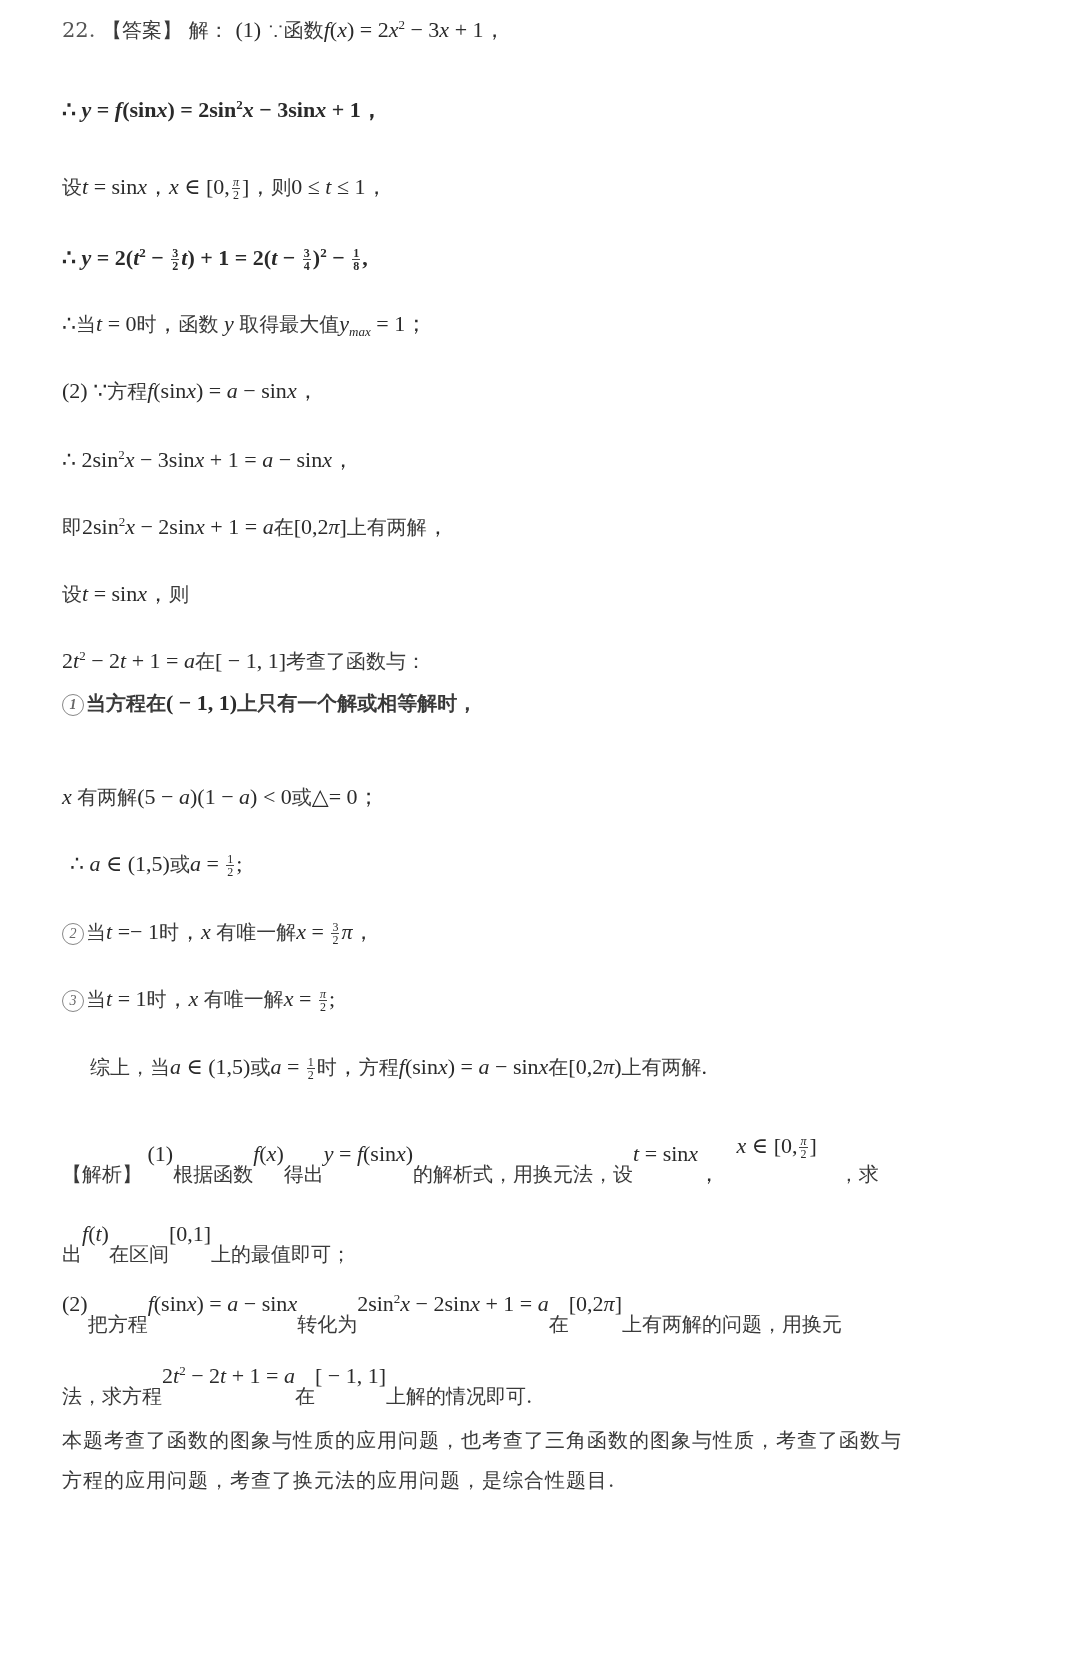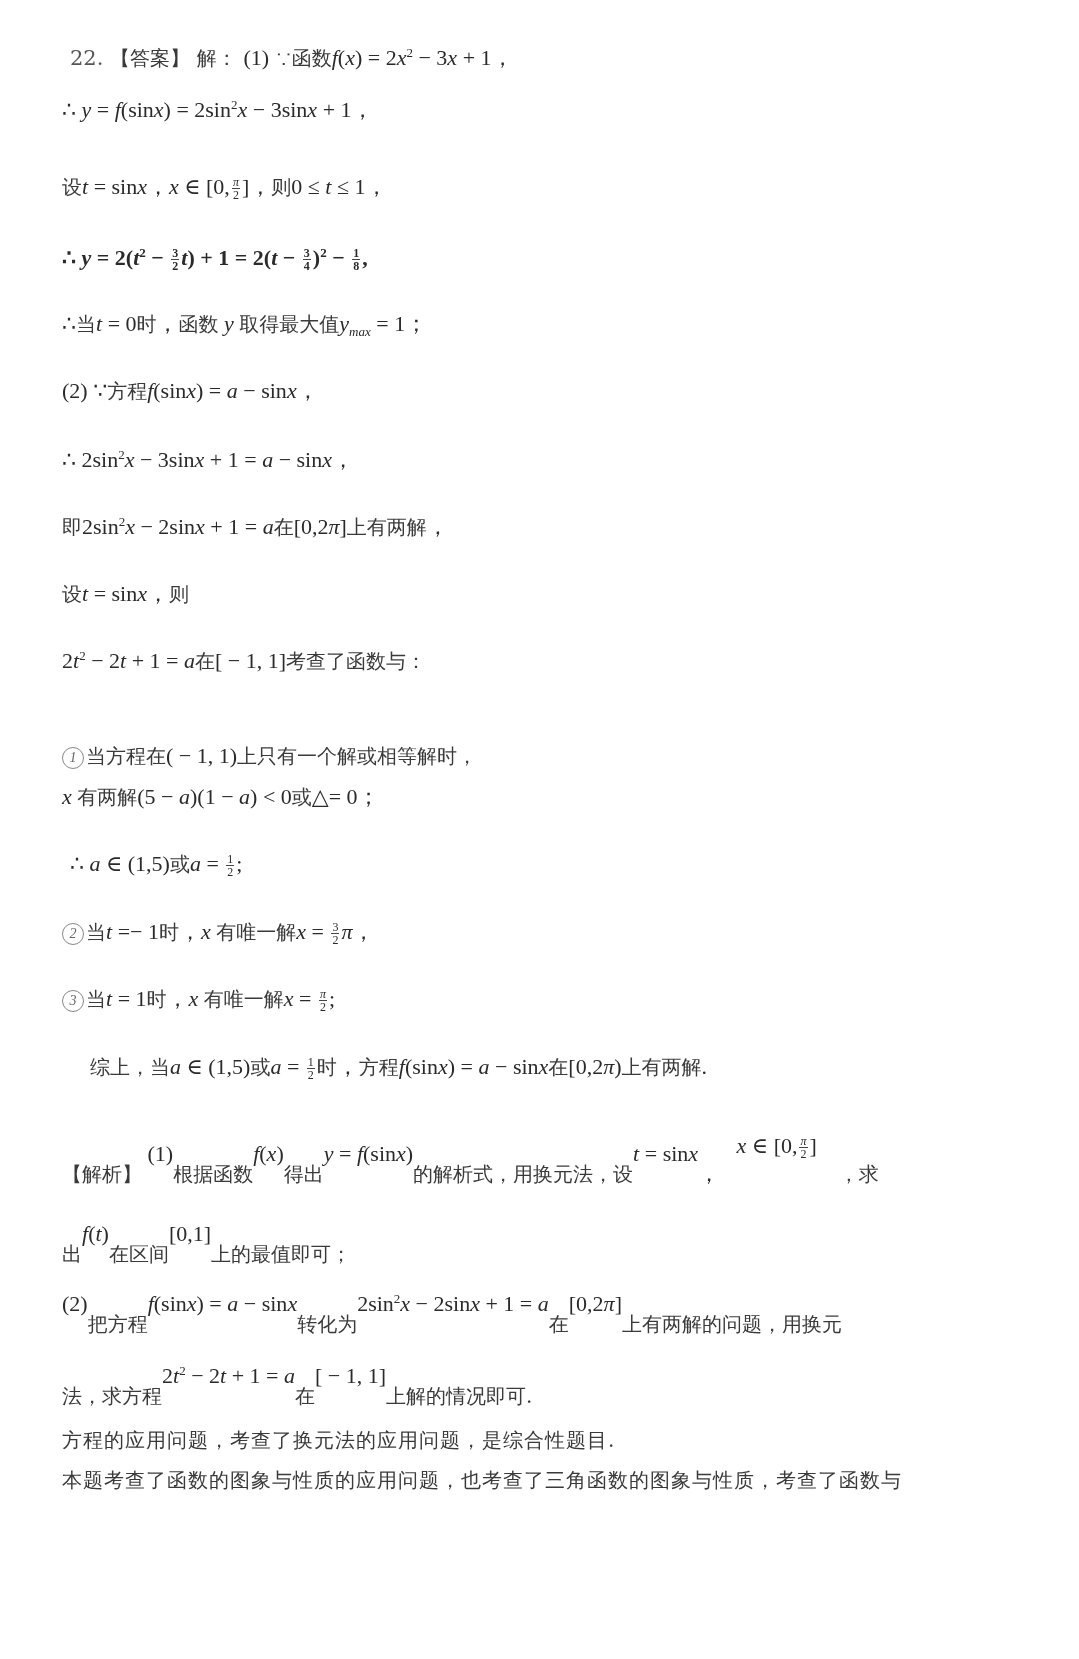--- a/index.html
+++ b/index.html
@@ -28,29 +28,29 @@
     border-radius: 50%; font-size: 14px; line-height: 20px; text-align: center;
     font-style: italic; color: #666; margin-right: 2px; vertical-align: 1px;
   }
   .lo { position: relative; top: 10px; }
   .hi { position: relative; top: -10px; }
   .para { position: absolute; left: 62px; width: 900px; font-size: 20px; line-height: 40px; letter-spacing: 1px; color: #3a3a3a; }
 </style>
 </head>
 <body>
 
-<div class="line" style="top:44px;margin-left:8px;">
+<div class="line" style="top:16px;">
   <span style="color:#555;">22.</span>
   <span class="cn">【答案】</span>
   <span class="cn">解：</span>
   <span class="m">(1)</span>
   <span class="cn">∵函数</span><span class="m"><span class="i">f</span>(<span class="i">x</span>) = 2<span class="i">x</span><sup>2</sup> − 3<span class="i">x</span> + 1，</span>
 </div>
 
-<div class="line m" style="top:96px;">
+<div class="line m" style="top:96px;font-weight:bold;">
   ∴ <span class="i">y</span> = <span class="i">f</span>(sin<span class="i">x</span>) = 2sin<sup>2</sup><span class="i">x</span> − 3sin<span class="i">x</span> + 1，
 </div>
 
 <div class="line m" style="top:173px;">
   <span class="cn">设</span><span class="i">t</span> = sin<span class="i">x</span>，<span class="i">x</span> ∈ [0,<span class="frac"><span class="num i">π</span><span>2</span></span>]，<span class="cn">则</span>0 ≤ <span class="i">t</span> ≤ 1，
 </div>
 
 <div class="line m" style="top:244px;font-weight:bold;">
   ∴ <span class="i">y</span> = 2(<span class="i">t</span><sup>2</sup> − <span class="frac"><span class="num">3</span><span>2</span></span><span class="i">t</span>) + 1 = 2(<span class="i">t</span> − <span class="frac"><span class="num">3</span><span>4</span></span>)<sup>2</sup> − <span class="frac"><span class="num">1</span><span>8</span></span>,
 </div>
@@ -72,21 +72,21 @@
 </div>
 
 <div class="line m" style="top:580px;">
   <span class="cn">设</span><span class="i">t</span> = sin<span class="i">x</span>，<span class="cn">则</span>
 </div>
 
 <div class="line m" style="top:647px;">
   2<span class="i">t</span><sup>2</sup> − 2<span class="i">t</span> + 1 = <span class="i">a</span><span class="cn">在</span>[ − 1, 1]<span class="cn">考查了函数与：</span>
 </div>
 
-<div class="line m" style="top:742px;">
+<div class="line m" style="top:689px;font-weight:bold;">
   <span class="circ">1</span><span class="cn">当</span><span class="cn">方程</span><span class="cn">在</span>( − 1, 1)<span class="cn">上只有一个解或相等解时，</span>
 </div>
 
 <div class="line m" style="top:783px;text-align:center;">
   <span class="i">x</span> <span class="cn">有两解</span>(5 − <span class="i">a</span>)(1 − <span class="i">a</span>) &lt; 0<span class="cn">或</span>△= 0；
 </div>
 
 <div class="line m" style="top:850px;margin-left:8px;">
   ∴ <span class="i">a</span> ∈ (1,5)<span class="cn">或</span><span class="i">a</span> = <span class="frac"><span class="num">1</span><span>2</span></span>;
 </div>
@@ -114,15 +114,15 @@
 
 <div class="line m" style="top:1300px; width:900px;">
   <span class="hi">(2)</span><span class="cn lo">把方程</span><span class="hi"><span class="i">f</span>(sin<span class="i">x</span>) = <span class="i">a</span> − sin<span class="i">x</span></span><span class="cn lo">转化为</span><span class="hi">2sin<sup>2</sup><span class="i">x</span> − 2sin<span class="i">x</span> + 1 = <span class="i">a</span></span><span class="cn lo">在</span><span class="hi">[0,2<span class="i">π</span>]</span><span class="cn lo">上有两解的问题，用换元</span>
 </div>
 
 <div class="line m" style="top:1372px;">
   <span class="cn lo">法，求方程</span><span class="hi">2<span class="i">t</span><sup>2</sup> − 2<span class="i">t</span> + 1 = <span class="i">a</span></span><span class="cn lo">在</span><span class="hi">[ − 1, 1]</span><span class="cn lo">上解的情况即可.</span>
 </div>
 
 <div class="para" style="top:1420px;">
+  <div>本题考查了函数的图象与性质的应用问题，也考查了三角函数的图象与性质，考查了函数与</div>
   <div>方程的应用问题，考查了换元法的应用问题，是综合性题目.</div>
-  <div>本题考查了函数的图象与性质的应用问题，也考查了三角函数的图象与性质，考查了函数与</div>
 </div>
 
 </body></html>

